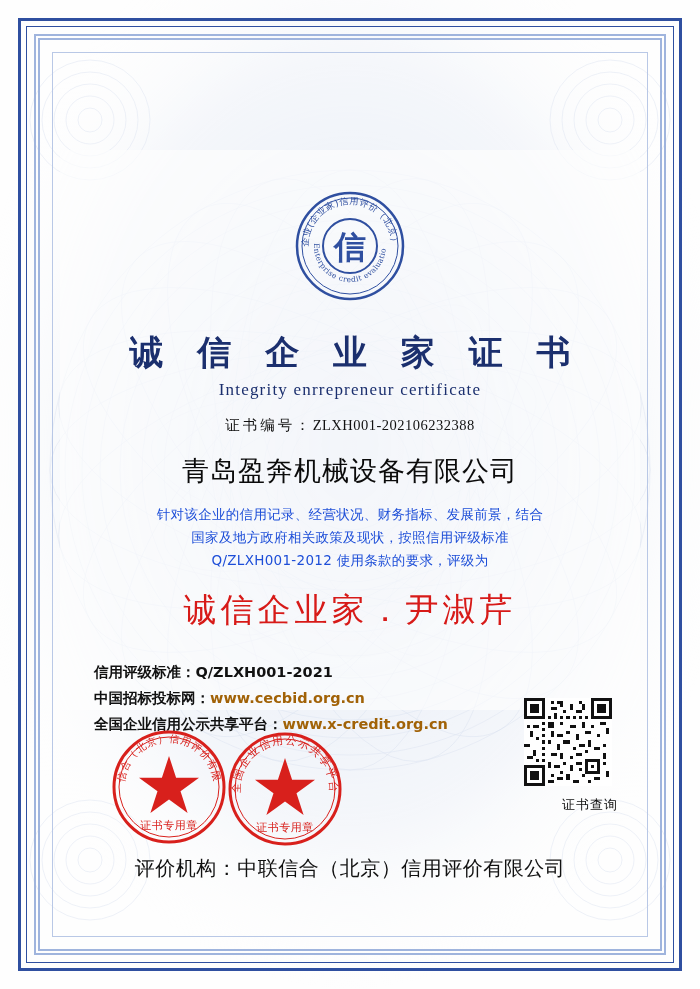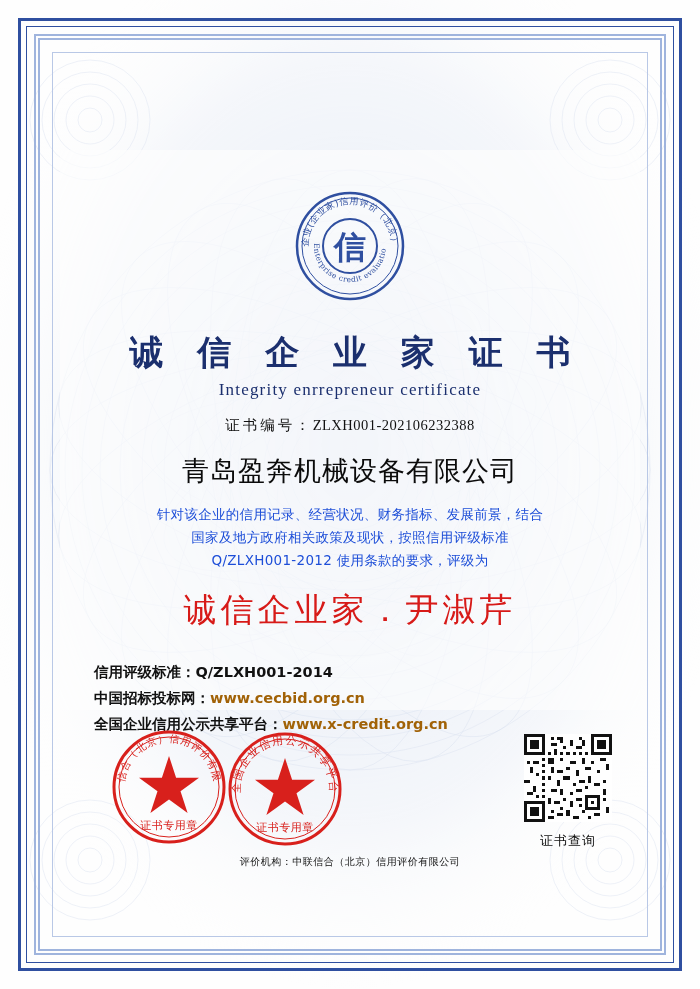--- a/index.html
+++ b/index.html
@@ -155,44 +155,44 @@
     position: absolute;
     width: 118px; height: 118px;
   }
   .stamp.s1 { left: 14px; top: 0; }
   .stamp.s2 { left: 130px; top: 2px; }
 
   
   .qr-wrap {
     position: absolute;
     right: 22px;
-    top: 674px;
+    top: 638px;
     width: 100px;
-    text-align: center;
+    text-align: right;
   }
   .qr {
     width: 88px; height: 88px;
     margin: 0 auto;
     background: #fff;
   }
   .qr-label {
     margin-top: 10px;
     font-size: 13px;
     color: #111;
     font-family: "DejaVu Sans", sans-serif;
     letter-spacing: 1px;
   }
 
   .issuer {
     position: absolute;
     left: 0;
     top: 795px;
     width: 580px;
     text-align: center;
-    font-size: 10px;
+    font-size: 20px;
     color: #111;
     font-family: "DejaVu Sans", sans-serif;
     letter-spacing: 0.5px;
   }
 </style>
 </head>
 <body>
 
 <div class="cert">
 
@@ -317,21 +317,21 @@
     <div class="para">
       <div>针对该企业的信用记录、经营状况、财务指标、发展前景，结合</div>
       <div>国家及地方政府相关政策及现状，按照信用评级标准</div>
       <div>Q/ZLXH001-2012 使用条款的要求，评级为</div>
     </div>
 
     <div class="award">诚信企业家．尹淑芹</div>
 
     <div class="details">
       <div>
-        <span>信用评级标准：</span><span>Q/ZLXH001-2014</span>
+        <span>信用评级标准：</span><span>Q/ZLXH001-2021</span>
       </div>
       <div>
         <span>中国招标投标网：</span><span class="url">www.cecbid.org.cn</span>
       </div>
       <div>
         <span>全国企业信用公示共享平台：</span><span class="url">www.x-credit.org.cn</span>
       </div>
     </div>
 
     <div class="stamps">

